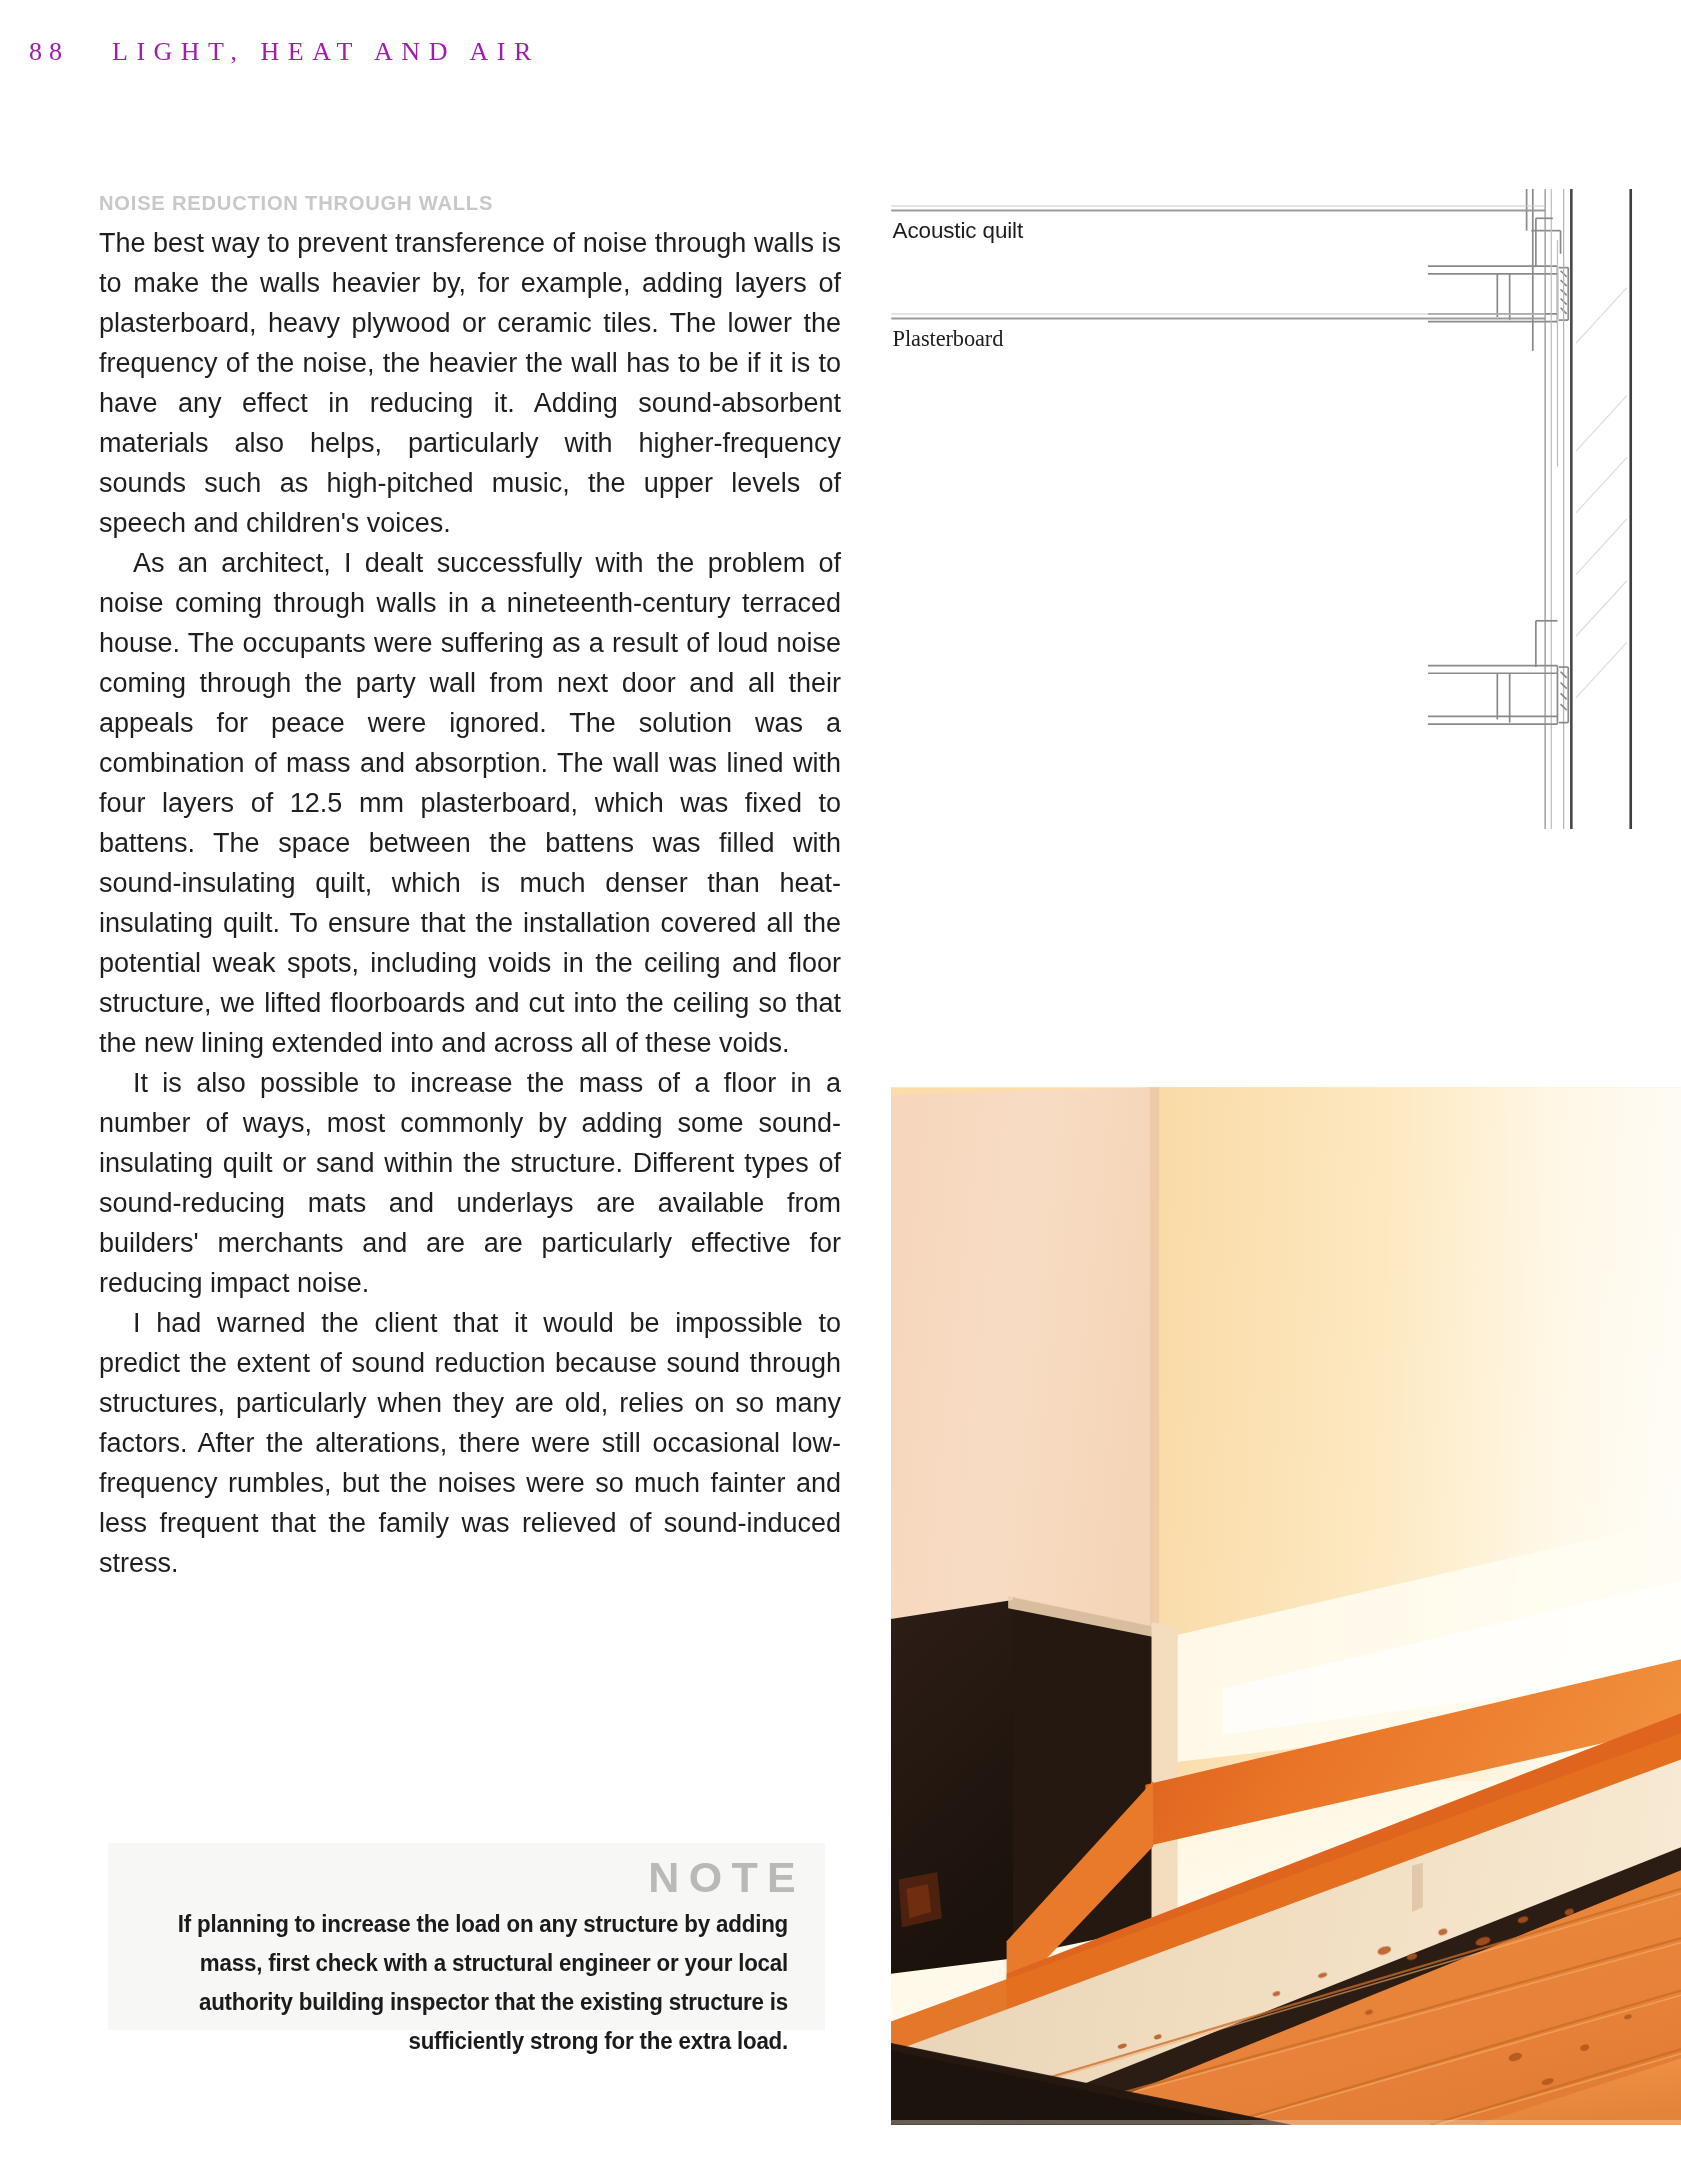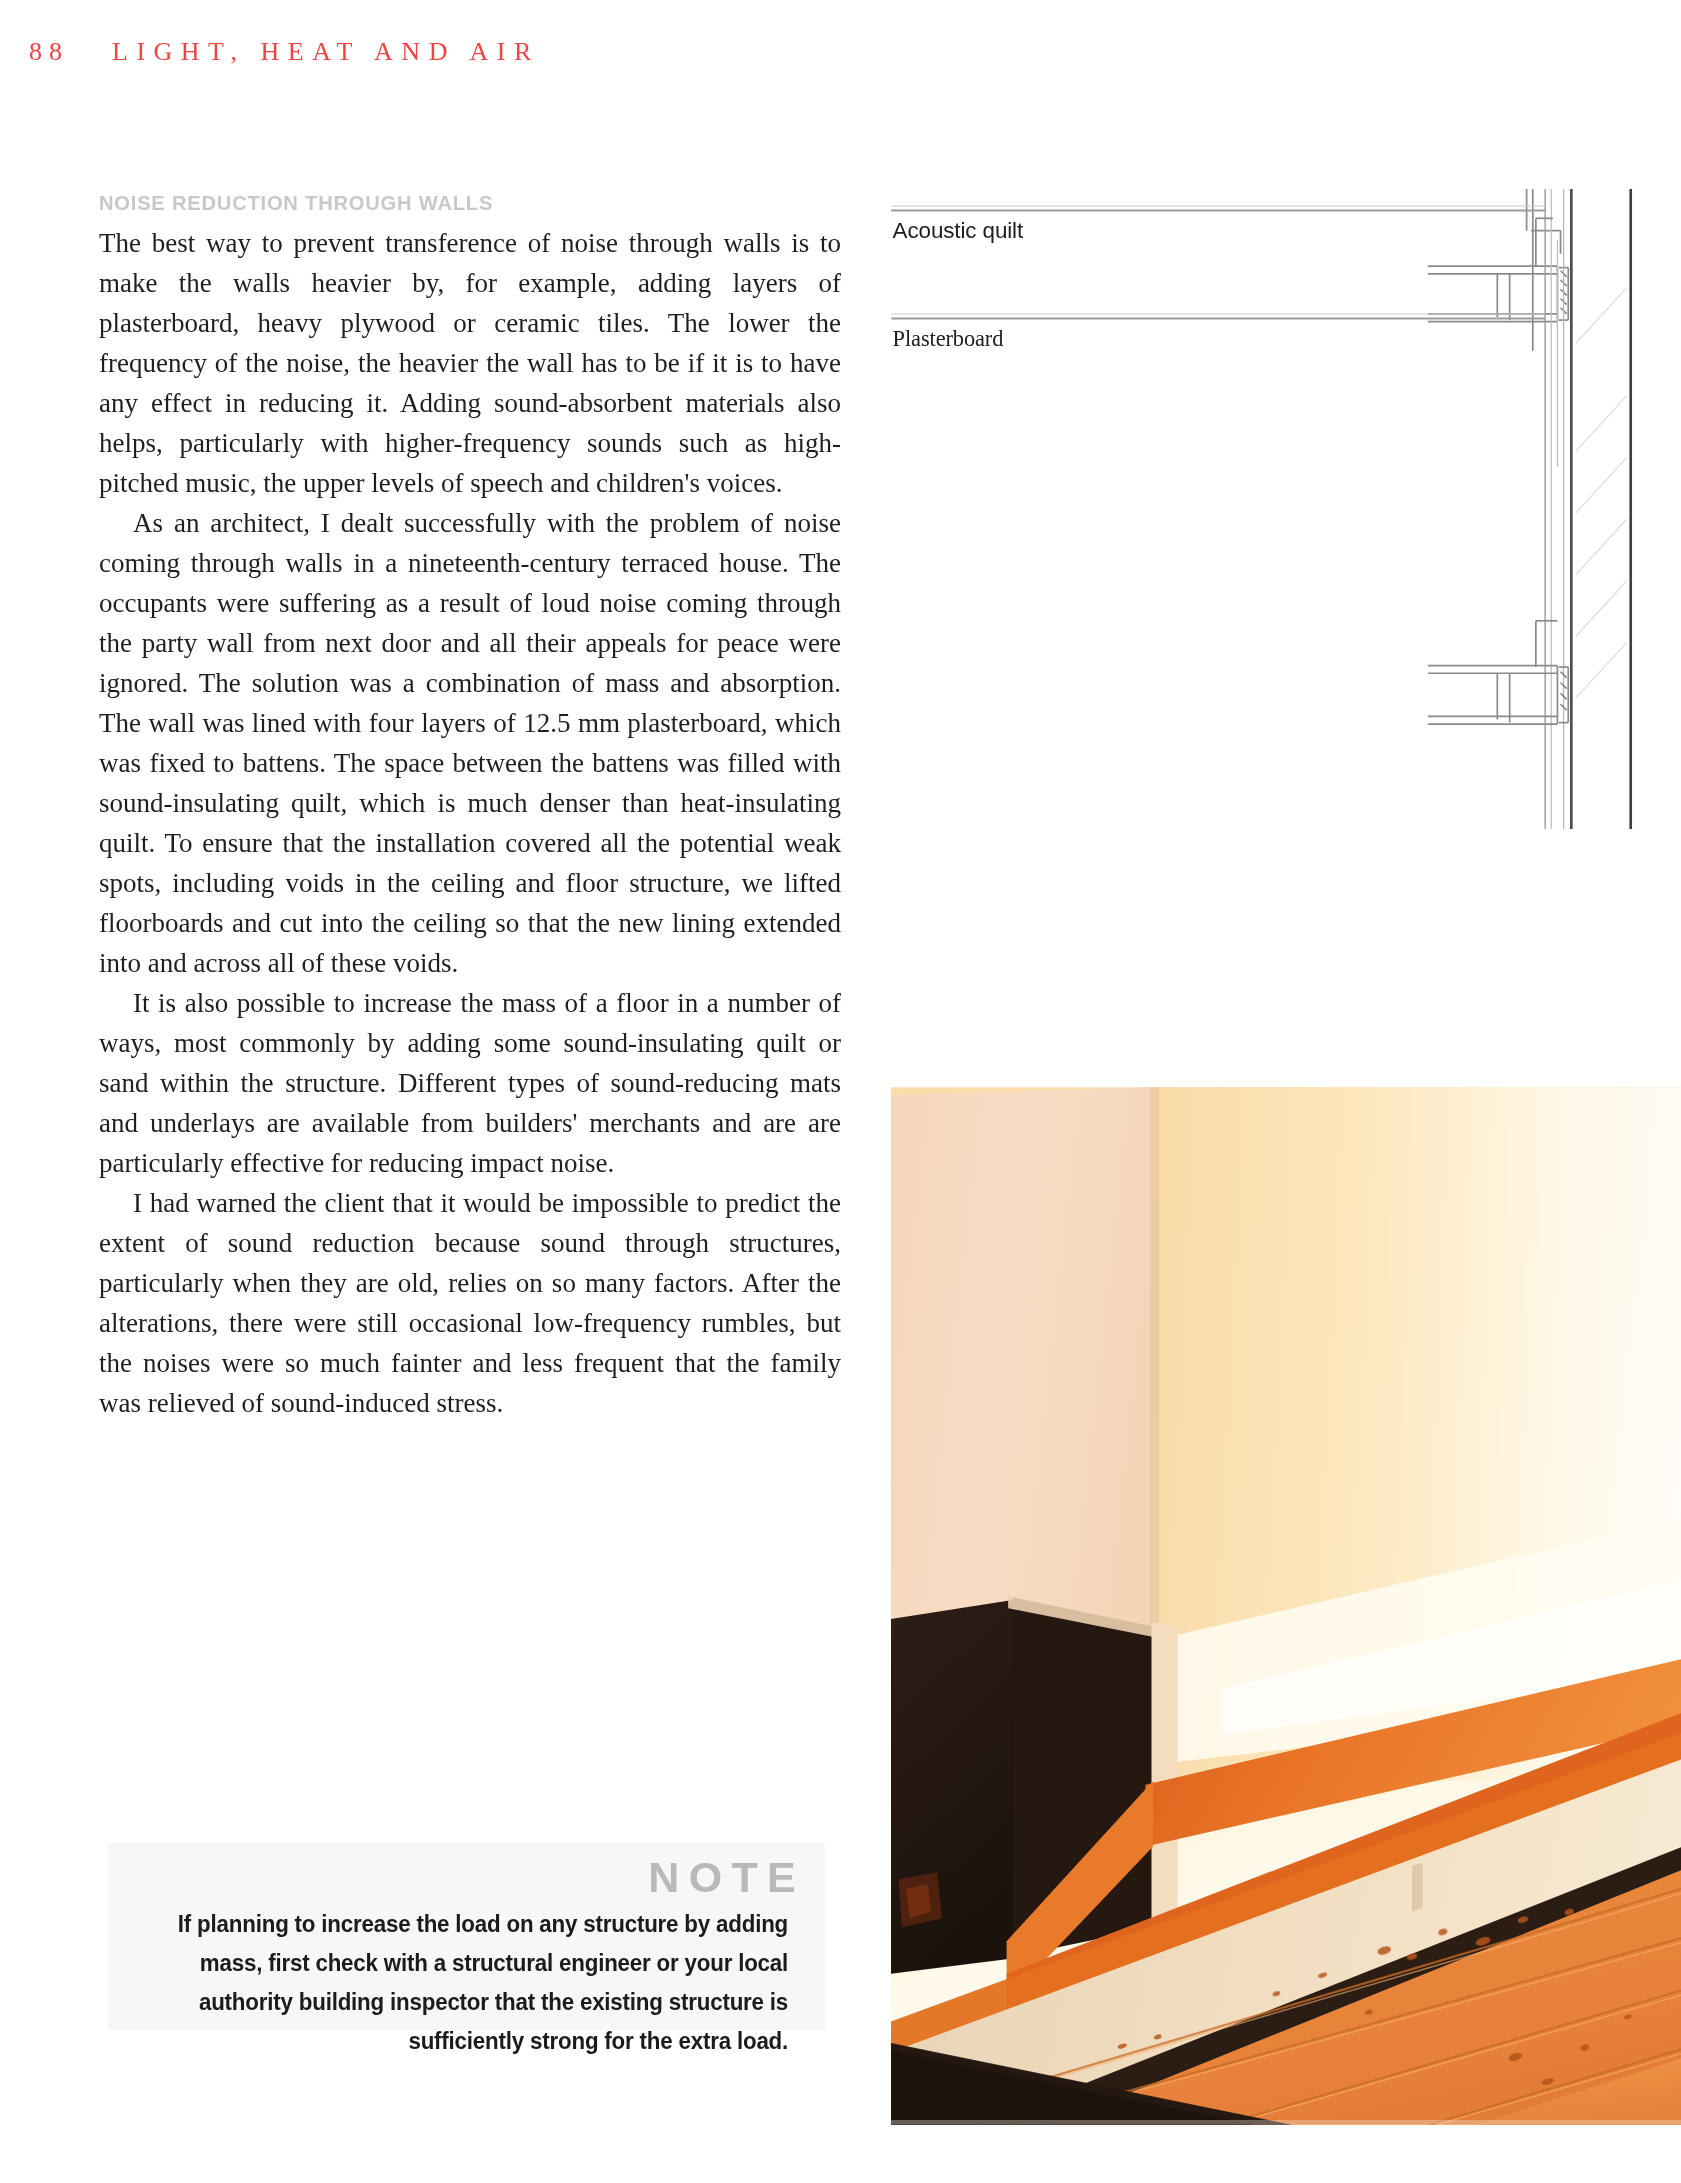--- a/index.html
+++ b/index.html
@@ -18,21 +18,21 @@
 
   
   #running-head {
     position: absolute;
     left: 29px;
     top: 37px;
     width: 925px;
     height: 39px;
     display: flex;
     align-items: baseline;
-    color: #ef4444;
+    color: #a21caf;
     font-family: "Liberation Serif", serif;
     font-size: 26px;
     letter-spacing: 7px;
   }
   #running-head .folio {
     margin-right: 43px;
     letter-spacing: 7px;
   }
   #running-head .rh-title {
     letter-spacing: 8.5px;
@@ -50,21 +50,21 @@
     font-size: 21px;
     font-weight: 700;
     letter-spacing: 0.8px;
     color: #c8c8c6;
     margin: 0 0 9.3px 0;
     line-height: 1.1;
     transform: scaleX(0.96);
     transform-origin: left center;
   }
   .body-par {
-    font-family: Liberation Serif, serif;
+    font-family: Liberation Sans, sans-serif;
     font-size: 27px;
     line-height: 40px;
     color: #211f1e;
     text-align: justify;
     text-justify: inter-word;
     margin: 0;
     hyphens: none;
   }
   .body-par + .body-par {
     text-indent: 34px;

